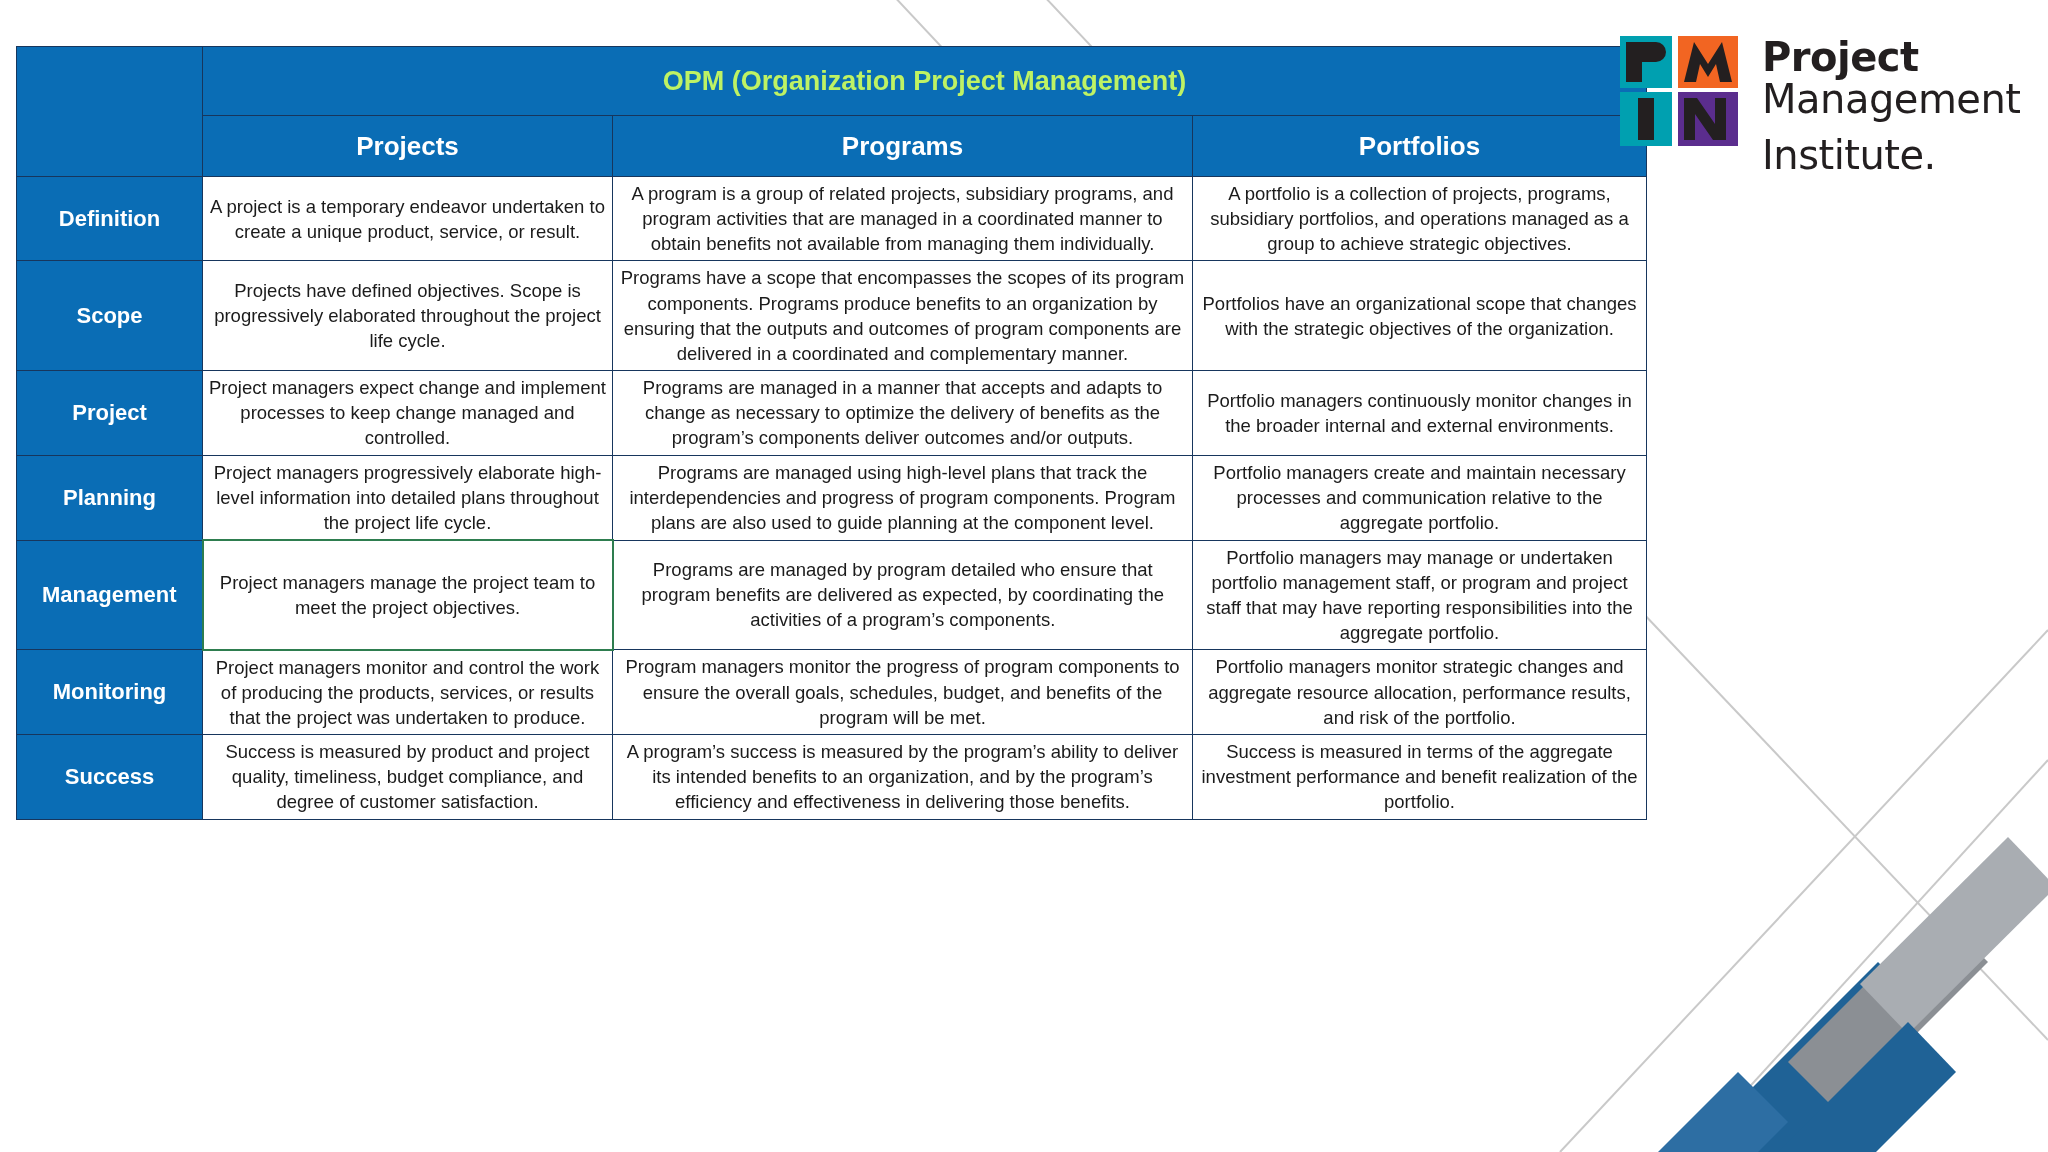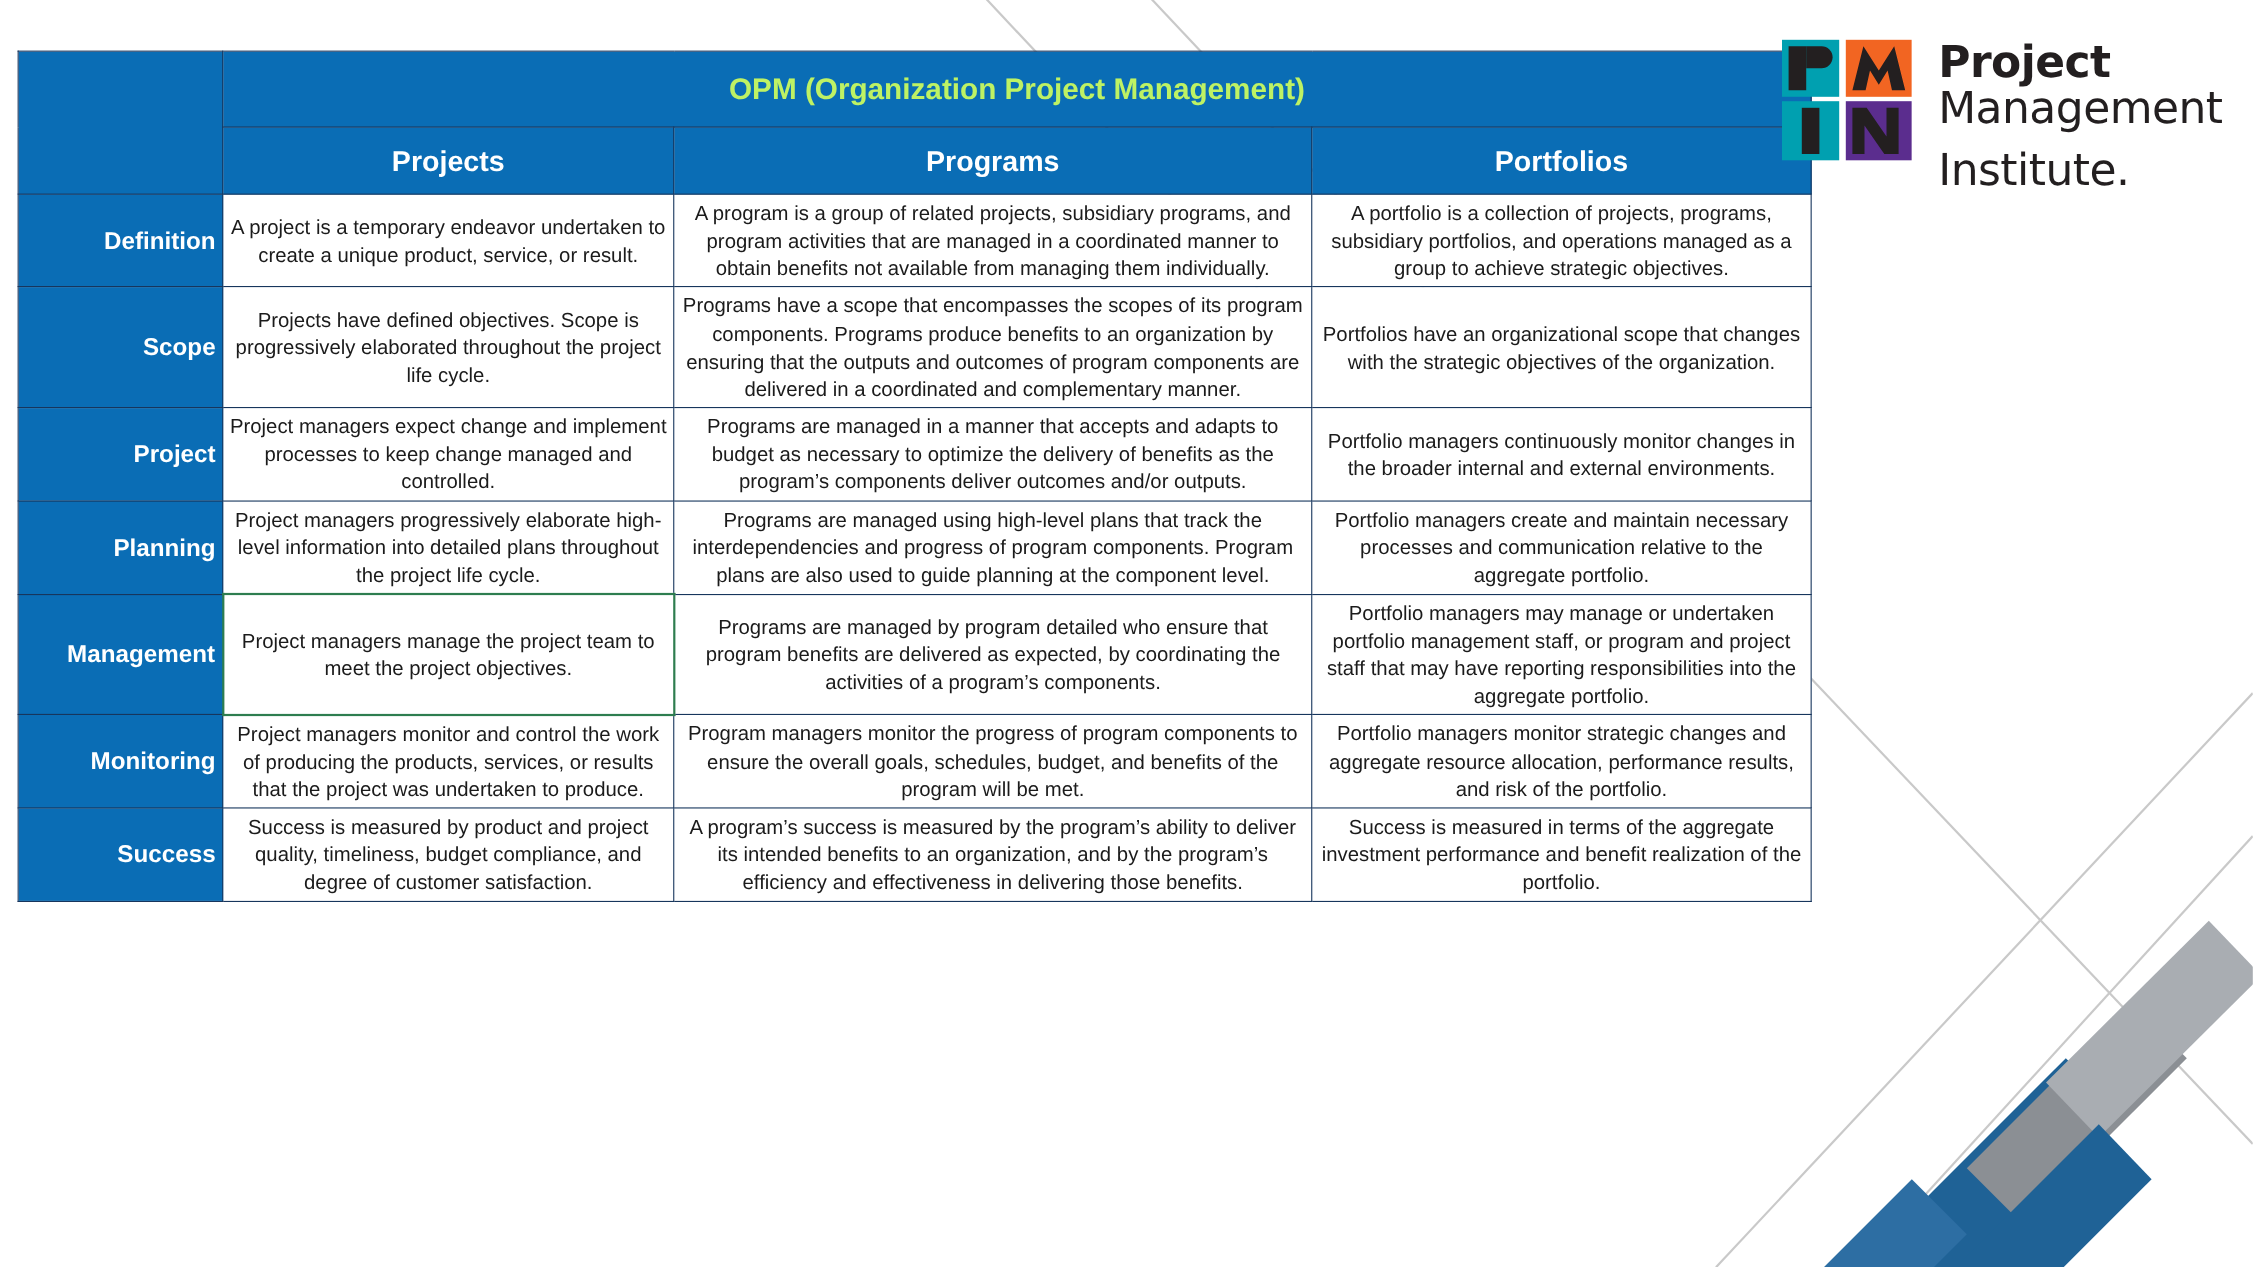--- a/index.html
+++ b/index.html
@@ -33,21 +33,21 @@
     height:60px;
   }
   .hdr-sub{
     background:#0a6db5;color:#ffffff;
     font-size:26px;font-weight:bold;text-align:center;
     height:52px;
   }
   .corner{background:#0a6db5;}
   .rowlabel{
     background:#0a6db5;color:#ffffff;
-    font-size:22px;font-weight:bold;text-align:right;
+    font-size:22px;font-weight:bold;text-align:center;
   }
   .cell{
     background:#ffffff;color:#1b1b1b;
     font-size:18.5px;line-height:1.36;text-align:center;
   }
   .cell.sel{
     border:2.5px solid #2e7d4f;
   }
   
   .pmi{
@@ -120,21 +120,21 @@
       <tr>
         <td class="rowlabel">Scope</td>
         <td class="cell">Projects have defined objectives. Scope is progressively elaborated throughout the project life cycle.</td>
         <td class="cell">Programs have a scope that encompasses the scopes of its program components. Programs produce benefits to an organization by ensuring that the outputs and outcomes of program components are delivered in a coordinated and complementary manner.</td>
         <td class="cell">Portfolios have an organizational scope that changes with the strategic objectives of the organization.</td>
       </tr>
 
       <tr>
         <td class="rowlabel">Project</td>
         <td class="cell">Project managers expect change and implement processes to keep change managed and controlled.</td>
-        <td class="cell">Programs are managed in a manner that accepts and adapts to budget as necessary to optimize the delivery of benefits as the program’s components deliver outcomes and/or outputs.</td>
+        <td class="cell">Programs are managed in a manner that accepts and adapts to change as necessary to optimize the delivery of benefits as the program’s components deliver outcomes and/or outputs.</td>
         <td class="cell">Portfolio managers continuously monitor changes in the broader internal and external environments.</td>
       </tr>
 
       <tr>
         <td class="rowlabel">Planning</td>
         <td class="cell">Project managers progressively elaborate high-level information into detailed plans throughout the project life cycle.</td>
         <td class="cell">Programs are managed using high-level plans that track the interdependencies and progress of program components. Program plans are also used to guide planning at the component level.</td>
         <td class="cell">Portfolio managers create and maintain necessary processes and communication relative to the aggregate portfolio.</td>
       </tr>
 

